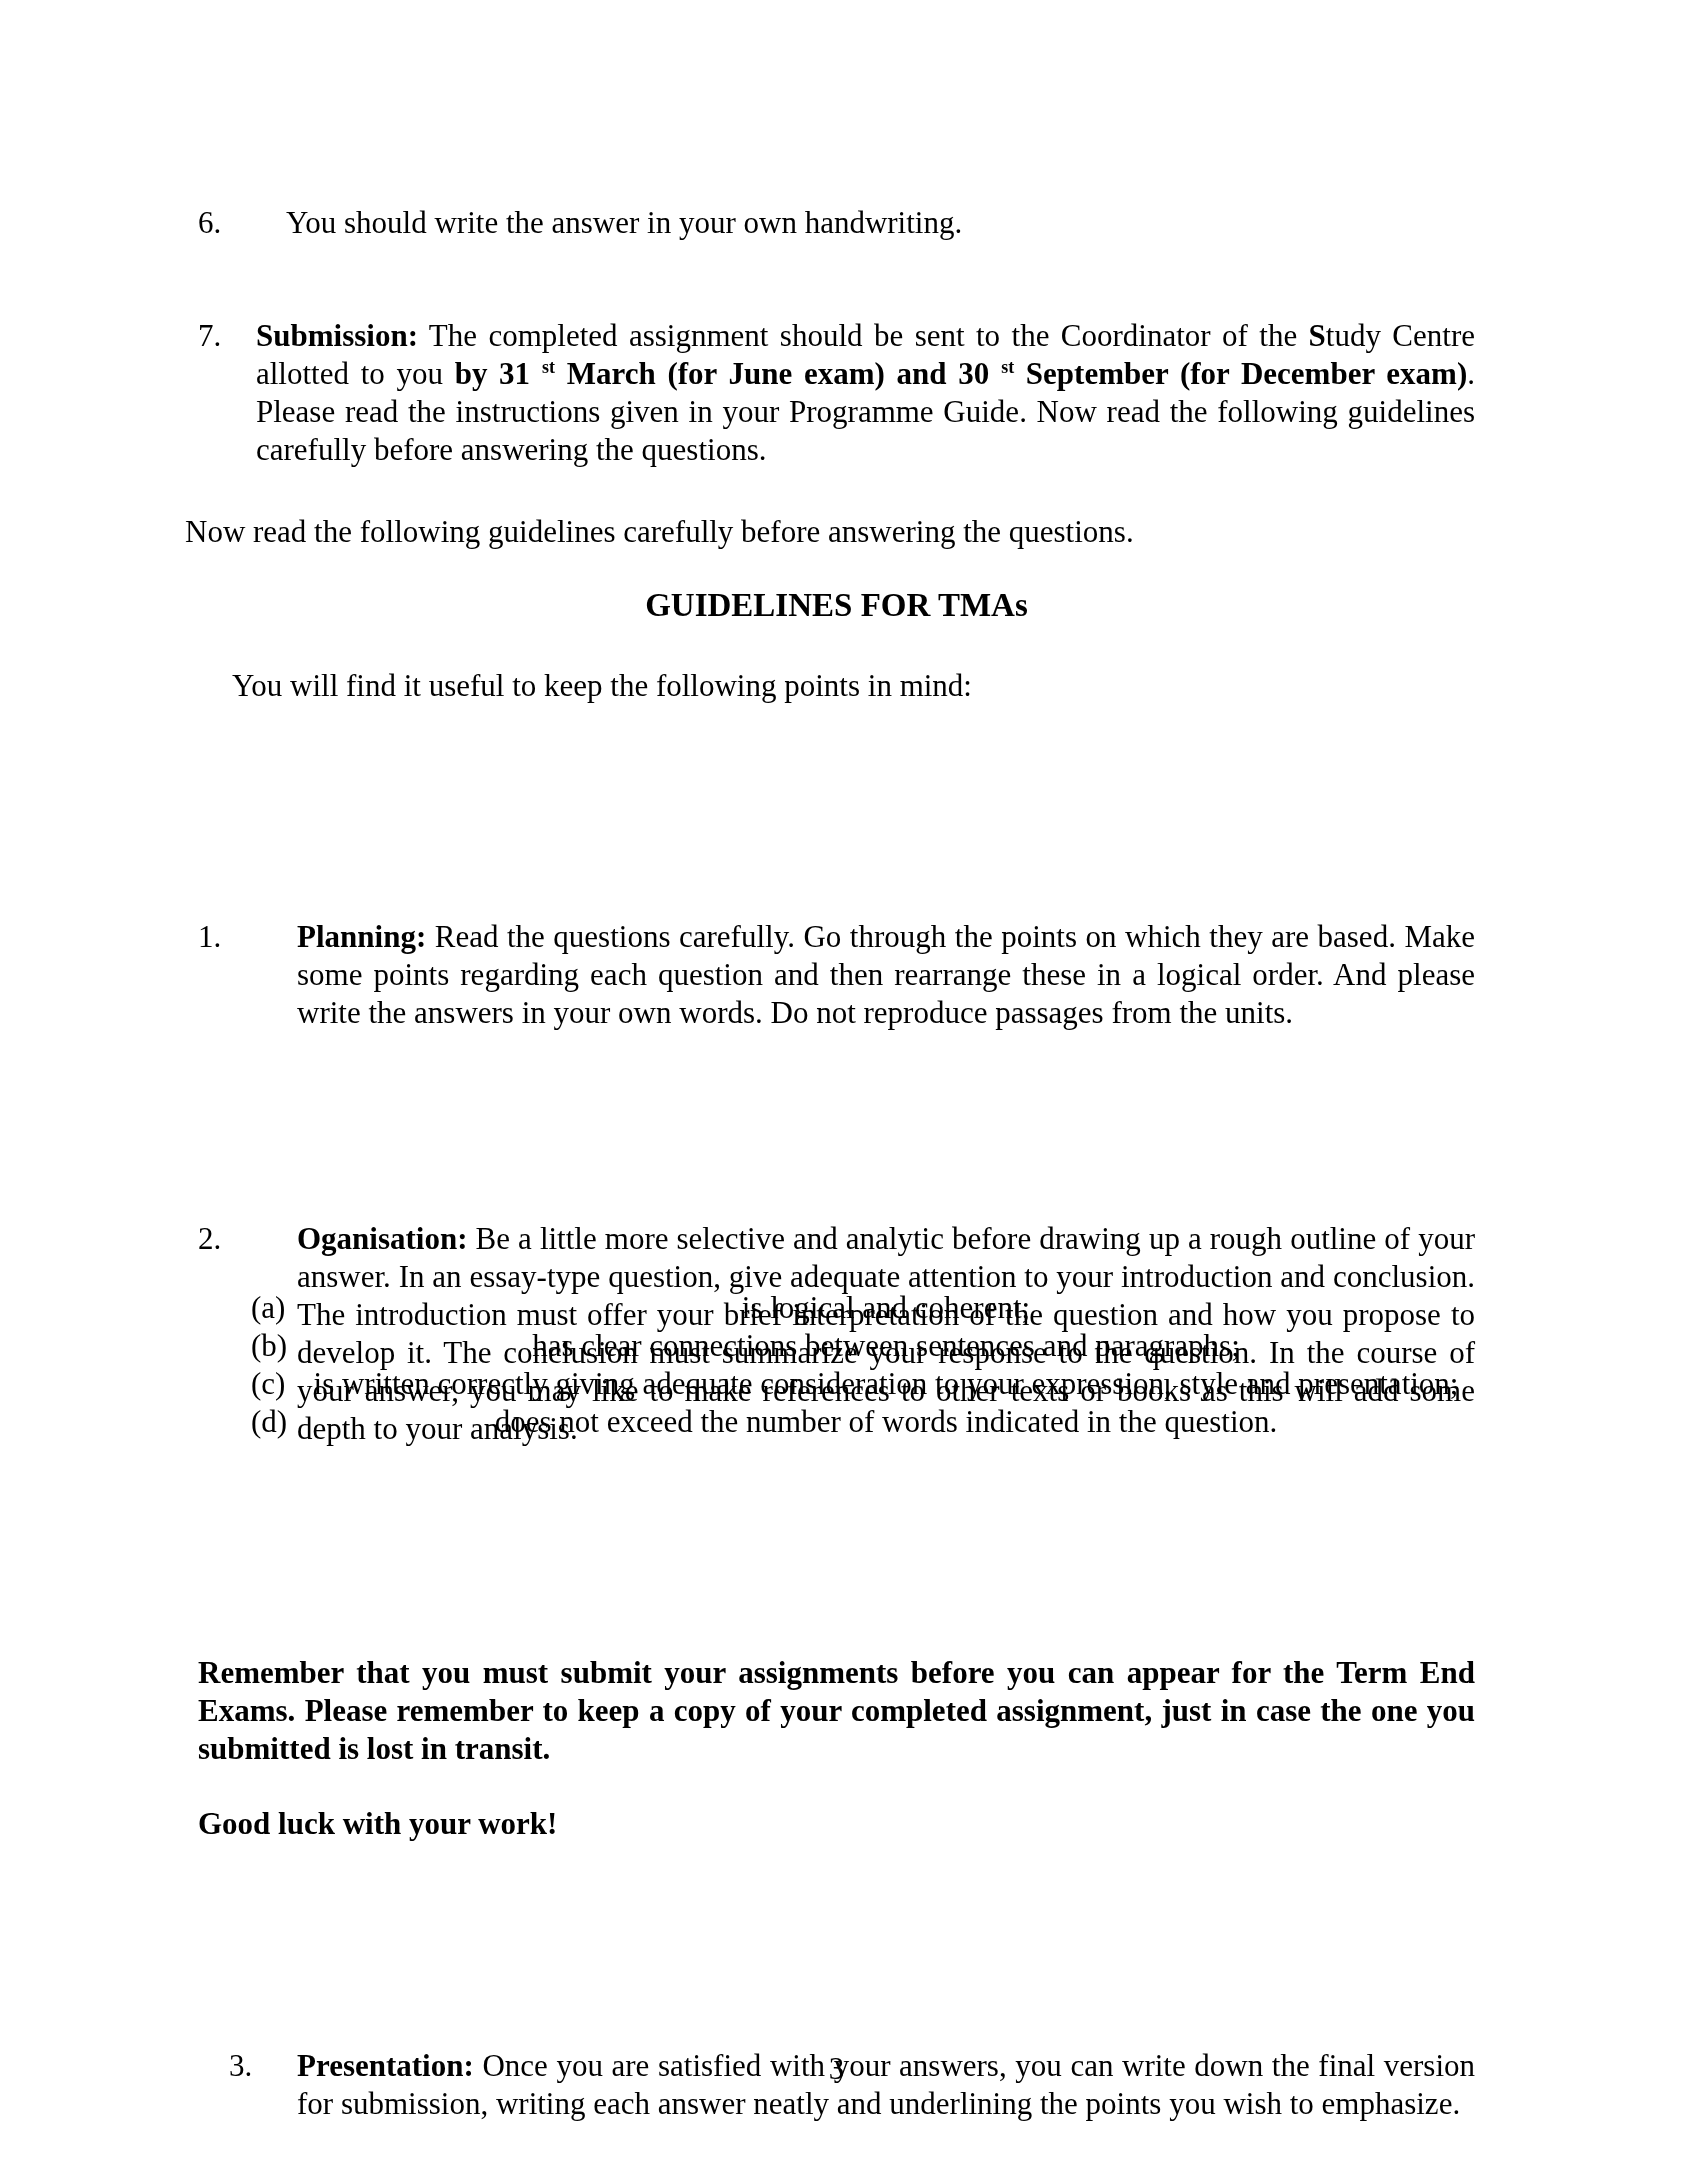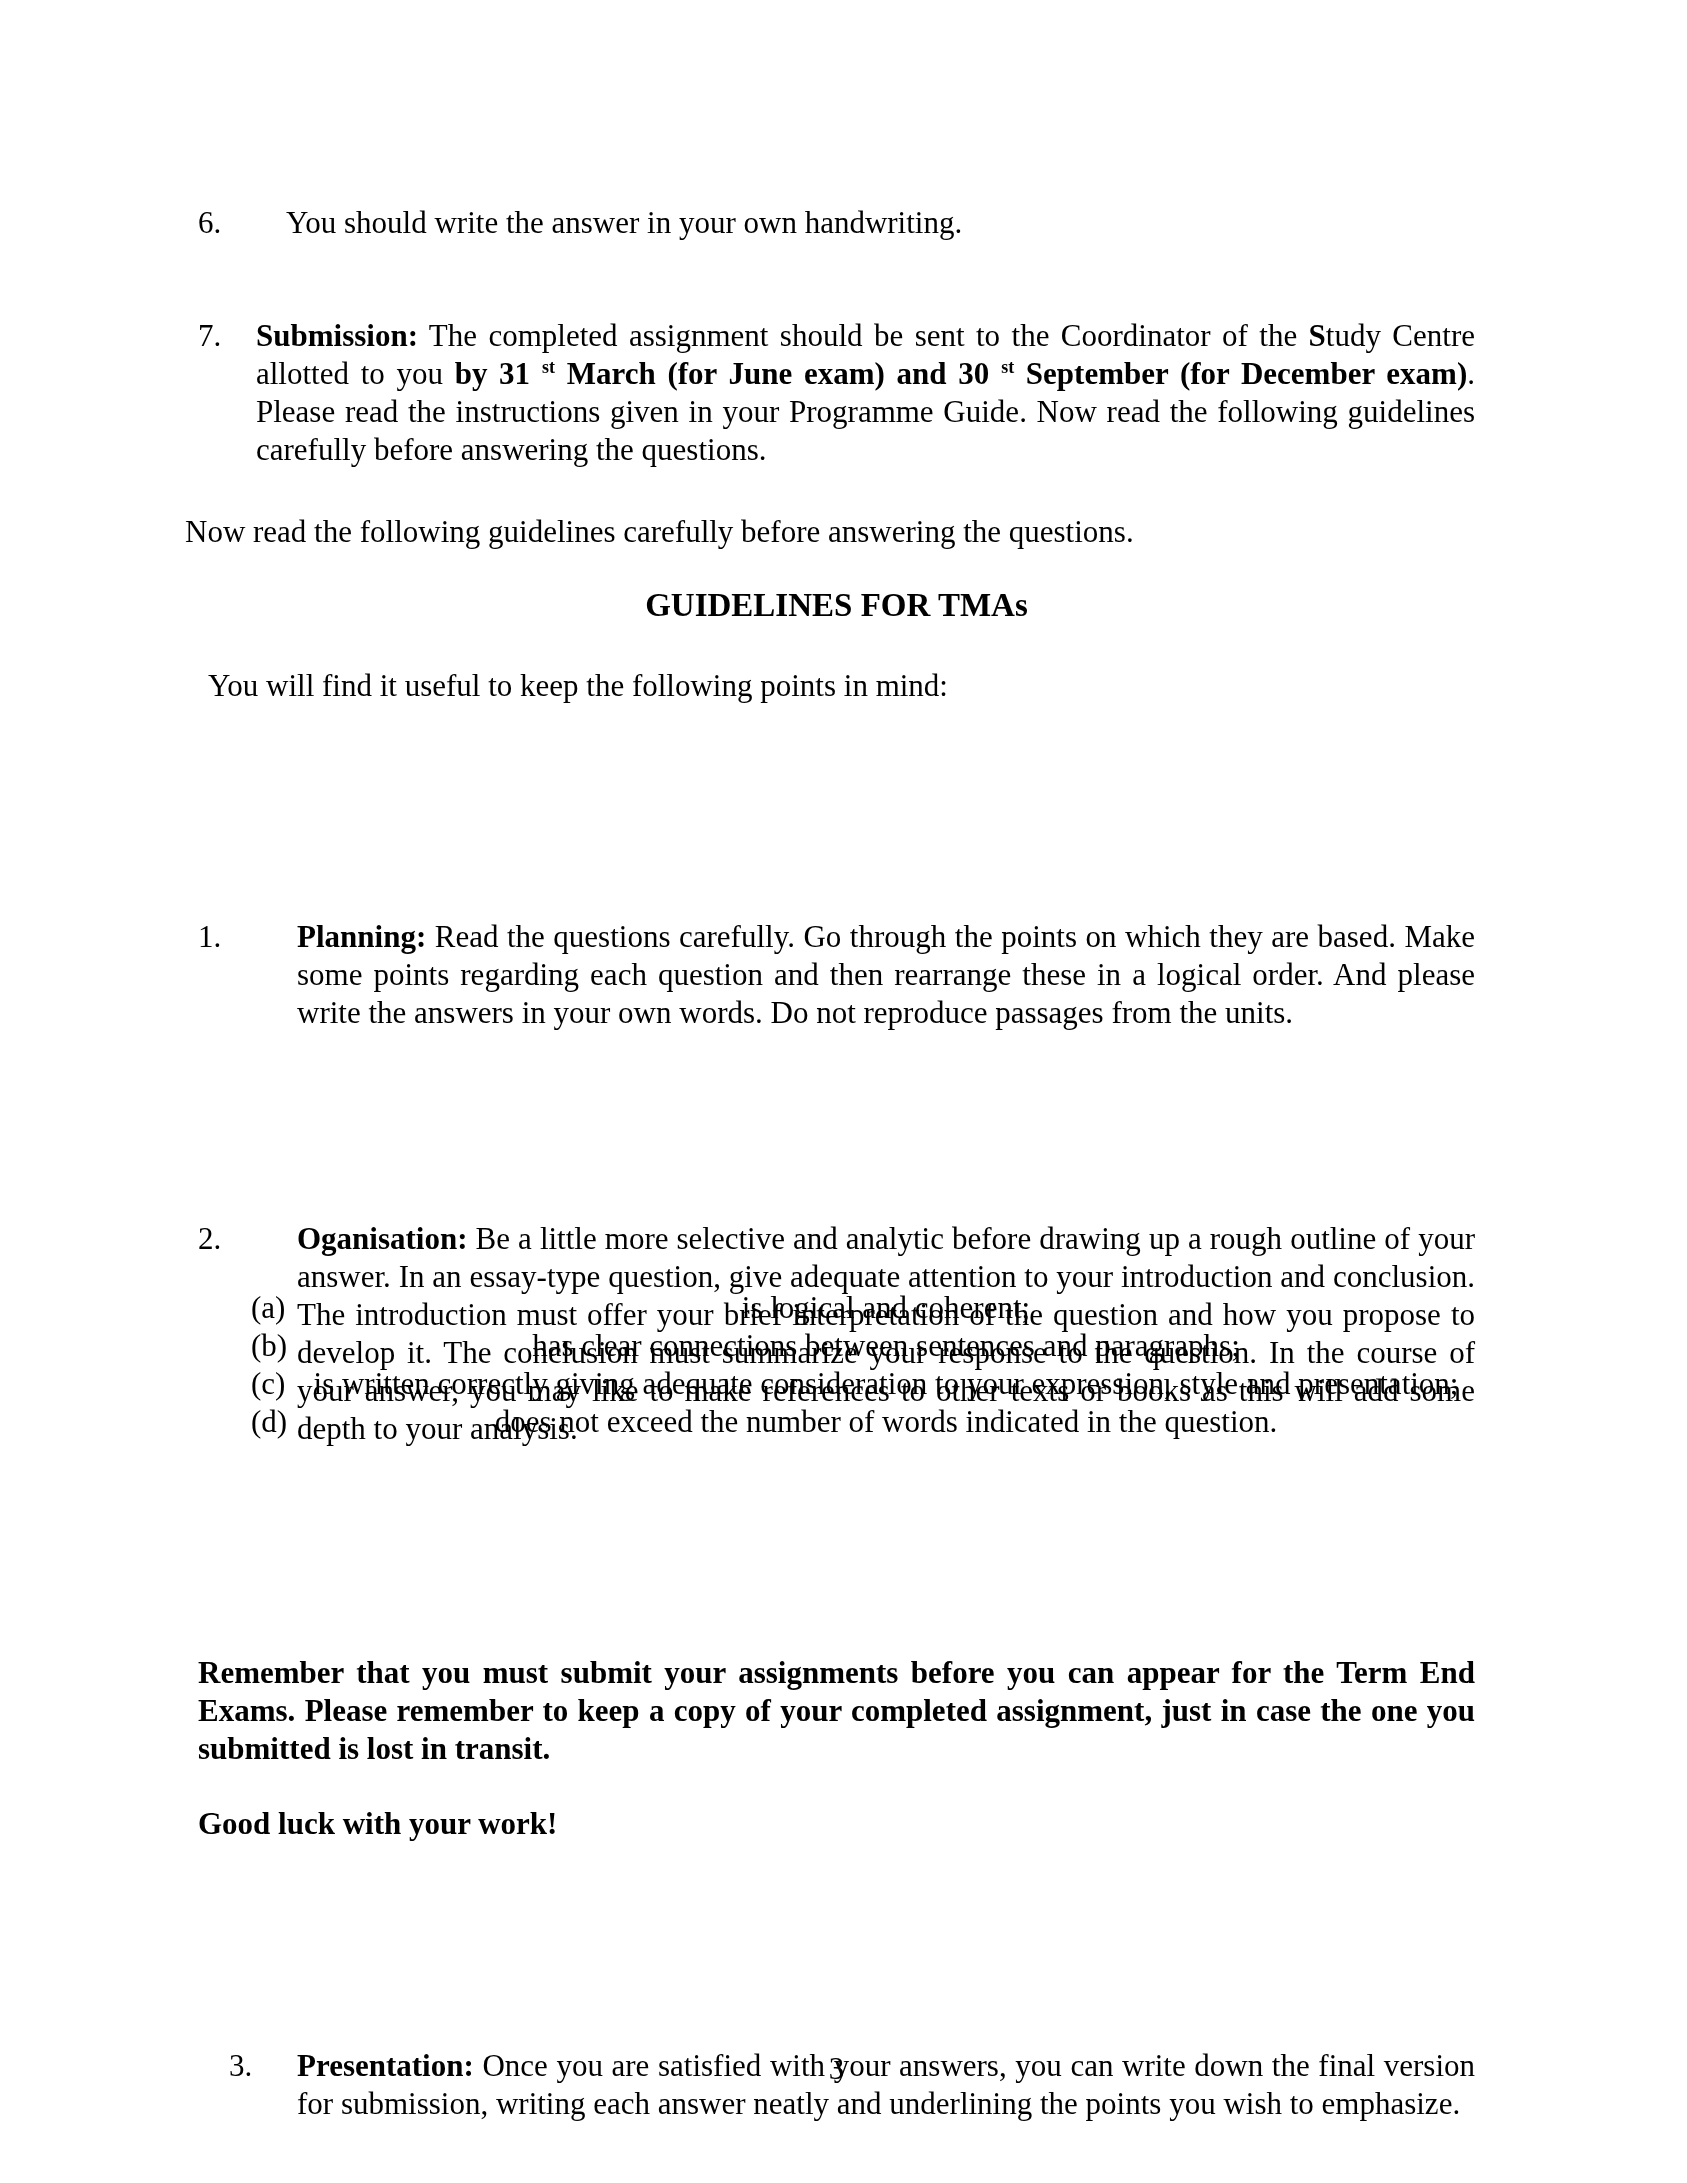--- a/index.html
+++ b/index.html
@@ -40,21 +40,21 @@
     <span class="num" style="left:0;">7.</span>
     <div class="justify" style="padding-left:58px;"><span class="b">Submission:</span><span> The completed assignment should be sent to the Coordinator of the </span><span class="b">S</span><span>tudy Centre allotted to you </span><span class="b">by 31</span><span class="b sup">st</span><span class="b"> March (for June exam) and 30</span><span class="b sup">st</span><span class="b"> September (for December exam)</span><span>. Please read the instructions given in your Programme Guide. Now read the following guidelines carefully before answering the questions.</span></div>
   </div>
 
   <div class="block" style="top:513px; left:185px; width:1277px;">
     <span>Now read the following guidelines carefully before answering the questions.</span>
   </div>
 
   <div class="block center heading-lg" style="top:586px; left:198px; width:1277px;">GUIDELINES FOR TMAs</div>
 
-  <div class="block" style="top:667px; left:208px; width:1250px;">
+  <div class="block" style="top:667px; left:232px; width:1250px;">
     <span>You will find it useful to keep the following points in mind:</span>
   </div>
 
   <div class="block hang" style="top:728px; left:198px; width:1277px;">
     <span class="num" style="left:0;">1.</span>
     <div class="justify" style="padding-left:99px;"><span class="b">Planning:</span><span> Read the questions carefully. Go through the points on which they are based. Make some points regarding each question and then rearrange these in a logical order. And please write the answers in your own words. Do not reproduce passages from the units.</span></div>
   </div>
 
   <div class="block hang" style="top:916px; left:198px; width:1277px;">
     <span class="num" style="left:0;">2.</span>

